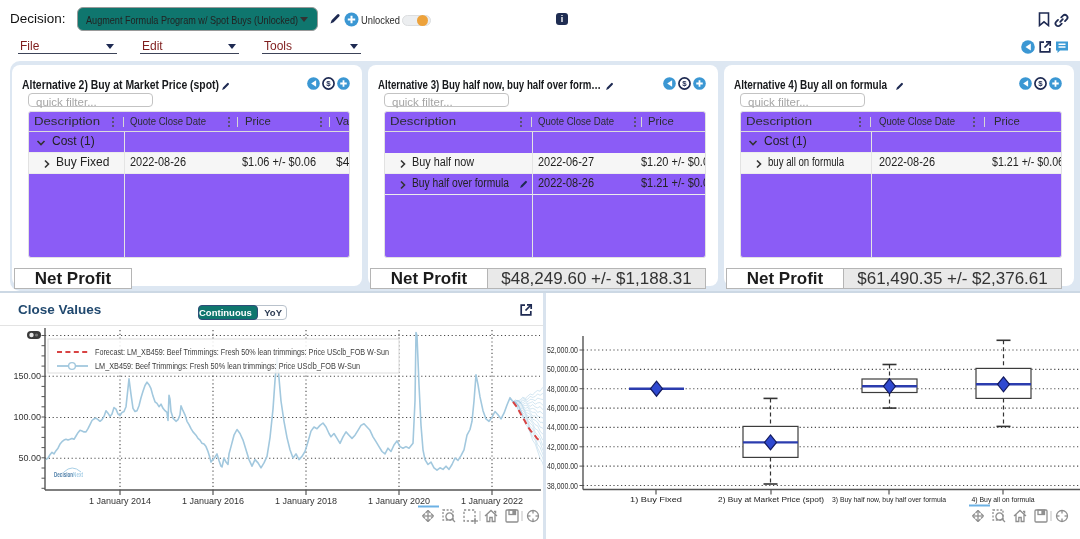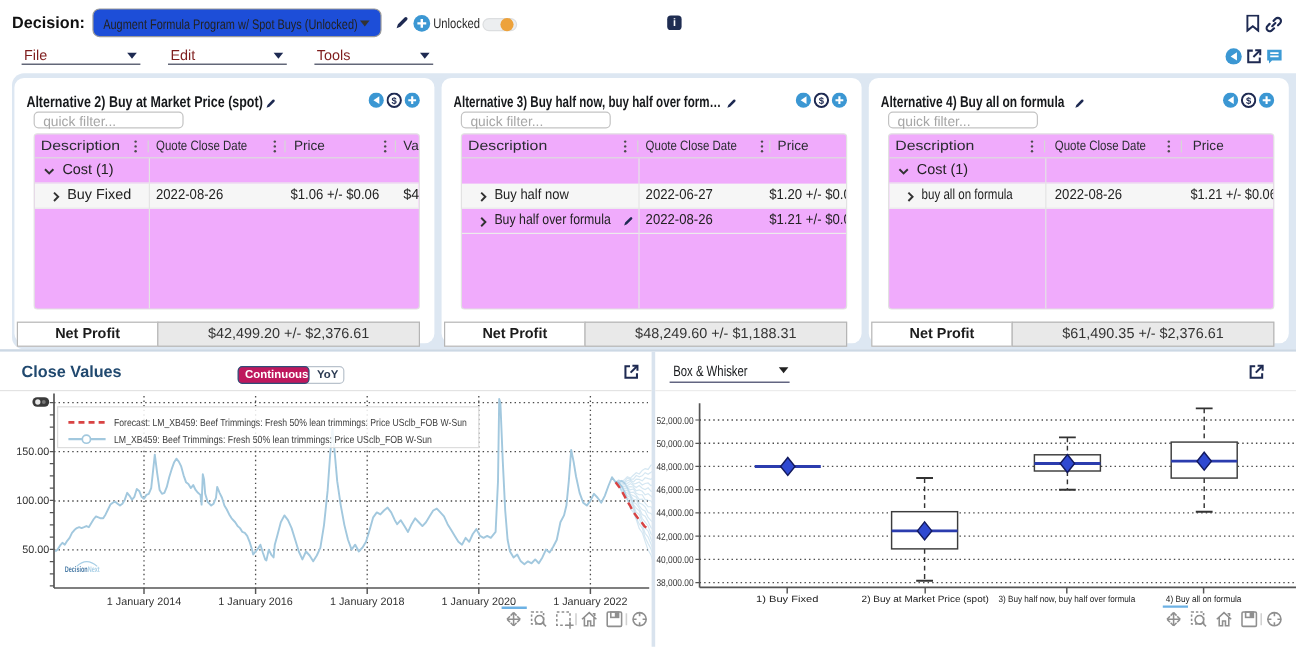--- a/index.html
+++ b/index.html
@@ -1,50 +1,50 @@
 <!DOCTYPE html>
 <html><head><meta charset="utf-8"><title>Decision</title><style>
 *{margin:0;padding:0;box-sizing:border-box}
 body{width:1080px;height:539px;overflow:hidden;background:#fff;font-family:"Liberation Sans",sans-serif;position:relative}
 .abs{position:absolute}
 
-.dlabel{left:10px;top:11px;font-size:13.5px;font-weight:bold;color:#111}
-.dselect{left:77px;top:7px;width:241px;height:24px;border:1.4px solid #9a9a9a;border-radius:6px;background:#1d4ed8}
+.dlabel{left:10px;top:11px;font-size:13.5px;font-weight:normal;color:#111}
+.dselect{left:77px;top:7px;width:241px;height:24px;border:1.4px solid #9a9a9a;border-radius:6px;background:#0f766e}
 .caret{width:0;height:0;border-left:4.5px solid transparent;border-right:4.5px solid transparent;border-top:5px solid #333}
 
 .tgl{left:402px;top:15px;width:29px;height:11px;border-radius:6px;background:#eceef0;border:1px solid #dcdee0}
 .tglknob{left:417px;top:15px;width:11px;height:11px;border-radius:50%;background:#eda23b}
 .infoicon{left:556px;top:13px;width:12px;height:12px;border-radius:3px;background:#1f2d52;color:#fff;font-size:9px;font-weight:bold;text-align:center;line-height:12px}
 
 .menu{font-size:12px;color:#7f1d1d}
 .ul{position:absolute;height:0;border-bottom:1.4px solid #3c4358}
 
 .cardwrap{left:10px;top:61px;width:1070px;height:230px;background:#dde7f2;border-radius:10px 0 0 10px}
 .card{position:absolute;top:4px;width:350px;height:221px;background:#fff;border-radius:8px}
 .qf{position:absolute;left:16px;top:28px;width:125px;height:14px;border:1.3px solid #c3c3c3;border-radius:4px;color:#a6a6a6;font-size:11.5px;padding:2px 0 0 7px}
-.tbl{position:absolute;left:16px;top:46px;width:322px;height:147px;border:1px solid #e2e2e2;border-radius:3px;overflow:hidden;background:#f0abfc}
+.tbl{position:absolute;left:16px;top:46px;width:322px;height:147px;border:1px solid #e2e2e2;border-radius:3px;overflow:hidden;background:#8b5cf6}
 .thead{position:absolute;left:0;top:0;width:100%;height:20px;border-bottom:1px solid #dcdcdc;font-size:11.3px;color:#2a2d31}
 .kebab{position:absolute;top:5px;width:2.4px;height:11px;color:#555}
 .kebab i{display:block;width:2.4px;height:2.4px;border-radius:50%;background:#4a4a4a;margin-bottom:1.4px}
 .colbar{position:absolute;top:5px;width:1px;height:10px;background:#d6d6d6}
 .row{position:absolute;left:0;width:100%;height:21px;font-size:12px;color:#222;border-bottom:1px solid #ececec}
 .gray{background:#f6f6f6}
 .dsep{position:absolute;top:0;width:1px;background:#e4e4e4}
-.foot{position:absolute;left:2px;bottom:2px;height:16px;width:336px;font-size:12px}
+.foot{position:absolute;left:2px;bottom:2px;height:16px;width:336px;font-size:17px}
 .foot .l{position:absolute;left:0;top:0;width:118px;height:21px;border:1px solid #b5b5b5;background:#fff;font-weight:bold;color:#1c1c1c;text-align:center;line-height:19px}
 .foot .r{position:absolute;left:117px;top:0;right:0;height:21px;border:1px solid #b5b5b5;background:#e9e9e9;color:#333;text-align:center;line-height:19px}
 .cicons{position:absolute;top:12px;height:14px}
 
 .bwrap{left:0;top:291px;width:1080px;height:248px;border-top:2px solid #ccd8e4;background:#fff}
 .vdivider{position:absolute;left:543px;top:0;width:3px;height:248px;background:#d9e3ee}
 .bpanel{position:absolute;top:0;height:248px}
 .bhead{position:absolute;left:0;top:0;width:100%;height:33px;border-bottom:1px solid #e3e3e3}
 .iv{position:absolute;left:18px;top:9px;font-size:13.5px;font-weight:600;color:#21496f}
 .pillgrp{position:absolute;left:198px;top:12px;width:89px;height:15px;border:1px solid #b9c2cc;border-radius:4px;background:#fff;font-size:9.5px;font-weight:bold}
-.pillgrp .on{position:absolute;left:-1px;top:-1px;width:60px;height:15px;background:#be185d;border:1px solid #2e4d78;border-radius:4px;color:#fff;text-align:right;line-height:14px}
+.pillgrp .on{position:absolute;left:-1px;top:-1px;width:60px;height:15px;background:#0f766e;border:1px solid #2e4d78;border-radius:4px;color:#fff;text-align:left;line-height:14px}
 .pillgrp .off{position:absolute;right:4px;top:1px;color:#2b3a52}
 .bwul{position:absolute;left:12px;top:24.5px;width:100px;border-bottom:1.6px solid #3c4063}
 svg text{font-family:"Liberation Sans",sans-serif}
 </style></head>
 <body>
 
 <div class="abs dlabel">Decision:</div>
 <div class="abs dselect">
   <svg style="position:absolute;left:8px;top:4px" width="218" height="16" viewBox="0 0 218 16">
       <text x="0" y="12" font-size="11.5" fill="#222" textLength="212" lengthAdjust="spacingAndGlyphs">Augment Formula Program w/ Spot Buys (Unlocked)</text>
@@ -178,21 +178,20 @@
             <text x="80" y="10" font-size="12" fill="#222" textLength="74" lengthAdjust="spacingAndGlyphs" text-anchor="end">$1.06 +/- $0.06</text>
           </svg>
 <svg style="position:absolute;left:307px;top:3px" width="20" height="14" viewBox="0 0 20 14">
             <text x="0" y="10" font-size="12" fill="#222">$4</text>
           </svg>
 </div>
 <div class="dsep" style="left:95.0px;top:20px;height:127px"></div>
 </div>
 <div class="foot">
         <div class="l">Net Profit</div>
-        <div class="r">$42,499.20 +/- $2,376.61</div>
       </div>
 </div>
 <div class="card" style="left:358px">
 <svg style="position:absolute;left:10px;top:12px" width="330" height="16" viewBox="0 0 330 16">
         <text x="0" y="12" font-size="13" fill="#17191c" font-weight="600" textLength="223" lengthAdjust="spacingAndGlyphs">Alternative 3) Buy half now, buy half over form…</text>
       </svg>
 <svg style="position:absolute;left:237px;top:17px" width="9" height="9" viewBox="0 0 12 12">
         <path d="M1.5,10.5 L2.6,7.2 L8.2,1.6 a1.4,1.4 0 0 1 2,2 L4.6,9.2 Z" fill="#1e2a52"></path>
       </svg>
 <div class="cicons" style="right:12px;width:43px">
@@ -468,34 +467,20 @@
             <circle cx="0" cy="0" r="5.5"></circle>
             <line x1="0" y1="-5.5" x2="0" y2="-2.5"></line>
             <line x1="0" y1="5.5" x2="0" y2="2.5"></line>
             <line x1="-5.5" y1="0" x2="-2.5" y2="0"></line>
             <line x1="5.5" y1="0" x2="2.5" y2="0"></line>
           </g>
 </g>
 </svg>
   </div>
   <div class="bpanel" style="left:546px;width:534px">
-    <div class="bhead" style="border-bottom:1px solid #ececec">
-      <svg style="position:absolute;left:15px;top:8px" width="70" height="16" viewBox="0 0 70 16">
-          <text x="0" y="12.5" font-size="12.5" fill="#17191c" textLength="62" lengthAdjust="spacingAndGlyphs">Box &amp; Whisker</text>
-        </svg>
-      <div class="caret" style="position:absolute;left:103px;top:13px;border-top-color:#222"></div>
-      <div class="bwul"></div>
-      <svg style="position:absolute;left:494px;top:10px" width="14" height="14" viewBox="0 0 14 14">
-          <g stroke="#1e2a52" stroke-width="1.7" fill="none">
-            <path d="M6,2.2 H2.2 V11.8 H11.8 V8"></path>
-            <path d="M8,1.8 H12.2 V6"></path>
-            <path d="M12,2 L6.5,7.5"></path>
-          </g>
-        </svg>
-    </div>
     <svg width="534" height="213" viewBox="0 0 534 213" style="position:absolute;left:0;top:33px">
 <line x1="37" y1="24.0" x2="534" y2="24.0" stroke="#4a4a4a" stroke-width="1.1" stroke-dasharray="1.2 2.6"></line>
 <line x1="33.5" y1="24.0" x2="37" y2="24.0" stroke="#555" stroke-width="1"></line>
 <text x="32" y="27.0" font-size="8.2" fill="#333" text-anchor="end" textLength="31" lengthAdjust="spacingAndGlyphs">52,000.00</text>
 <line x1="37" y1="43.4" x2="534" y2="43.4" stroke="#4a4a4a" stroke-width="1.1" stroke-dasharray="1.2 2.6"></line>
 <line x1="33.5" y1="43.4" x2="37" y2="43.4" stroke="#555" stroke-width="1"></line>
 <text x="32" y="46.4" font-size="8.2" fill="#333" text-anchor="end" textLength="31" lengthAdjust="spacingAndGlyphs">50,000.00</text>
 <line x1="37" y1="62.7" x2="534" y2="62.7" stroke="#4a4a4a" stroke-width="1.1" stroke-dasharray="1.2 2.6"></line>
 <line x1="33.5" y1="62.7" x2="37" y2="62.7" stroke="#555" stroke-width="1"></line>
 <text x="32" y="65.7" font-size="8.2" fill="#333" text-anchor="end" textLength="31" lengthAdjust="spacingAndGlyphs">48,000.00</text>

